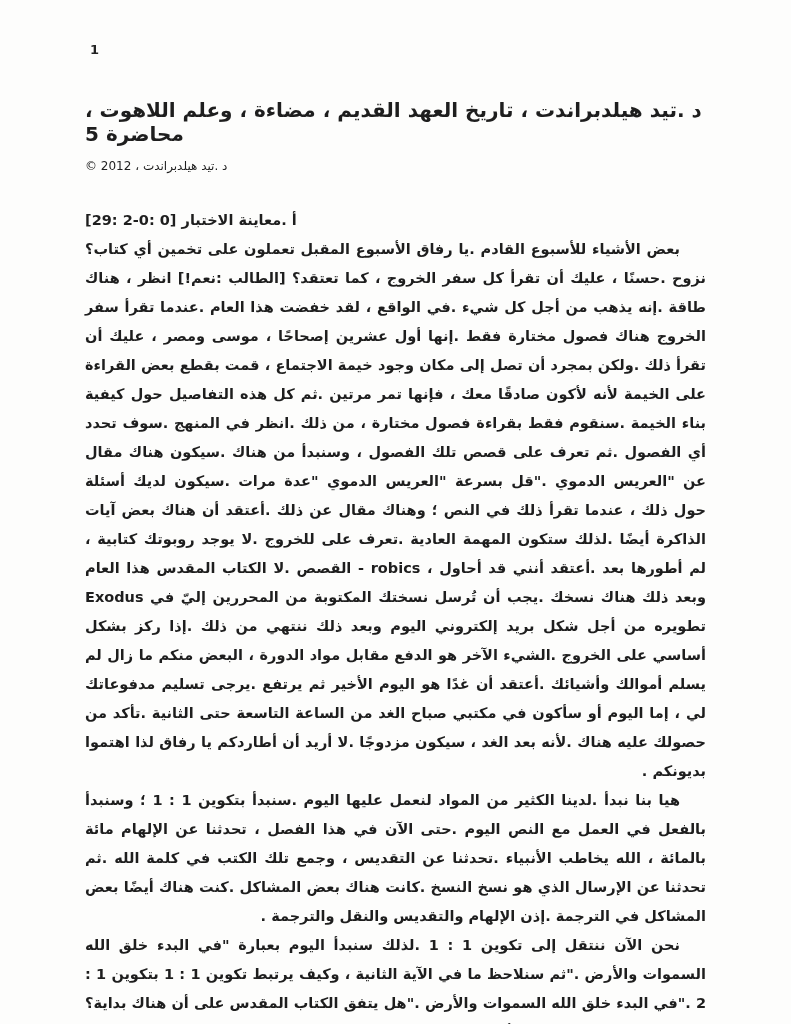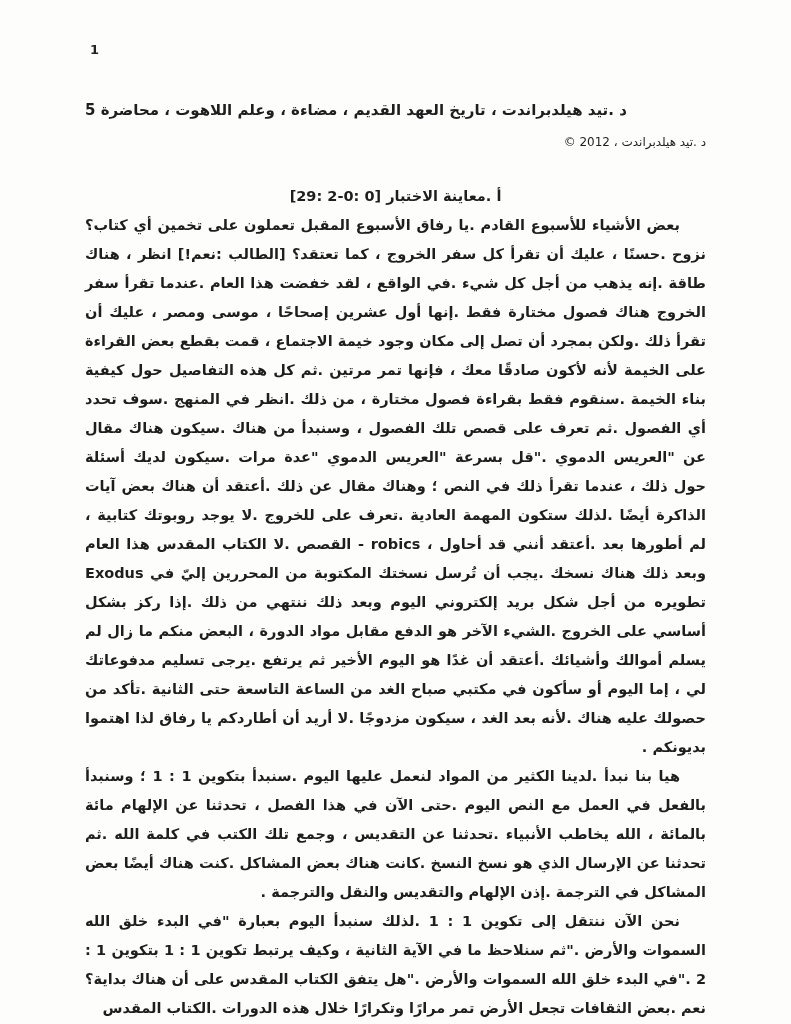--- a/index.html
+++ b/index.html
@@ -24,29 +24,29 @@
     font-size: 13px;
     font-weight: bold;
     color: #222;
   }
 
   .doc-header { }
 
   .doc-title {
     direction: rtl;
     text-align: left;
-    font-size: 15px;
+    font-size: 20px;
     font-weight: bold;
     line-height: 24px;
     margin: 0;
   }
 
   .doc-copyright {
     direction: rtl;
-    text-align: right;
+    text-align: left;
     font-size: 12px;
     line-height: 16px;
     margin: 12px 0 0 0;
   }
 
   .doc-body {
     margin-top: 32px;
     direction: rtl;
     text-align: justify;
     font-size: 14.5px;
@@ -54,21 +54,21 @@
   }
 
   .doc-para { margin: 0; }
   .doc-para.indent { text-indent: 26px; font-weight: bold; }
 
   .doc-heading {
     font-size: 14.5px;
     font-weight: bold;
     line-height: 29px;
     margin: 0;
-    text-align: center;
+    text-align: left;
   }
 </style>
 </head>
 <body>
 
 <div class="sheet">
   <span class="pagenum">1</span>
 
   <header class="doc-header">
     <h1 class="doc-title">د .تيد هيلدبراندت ، تاريخ العهد القديم ، مضاءة ، وعلم اللاهوت ، محاضرة 5</h1>

